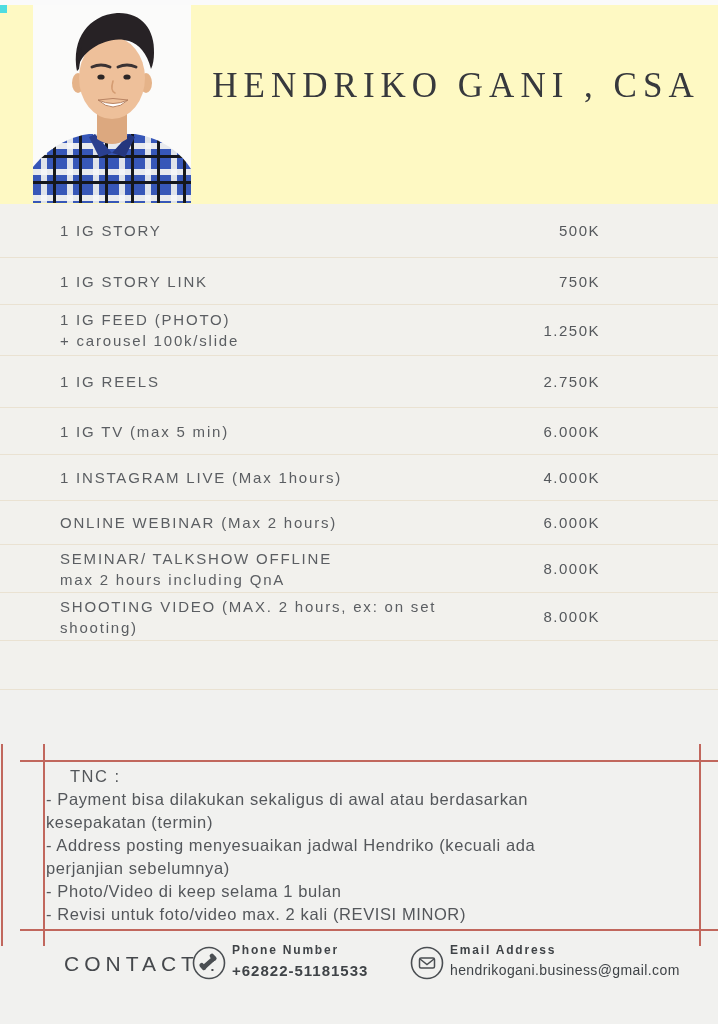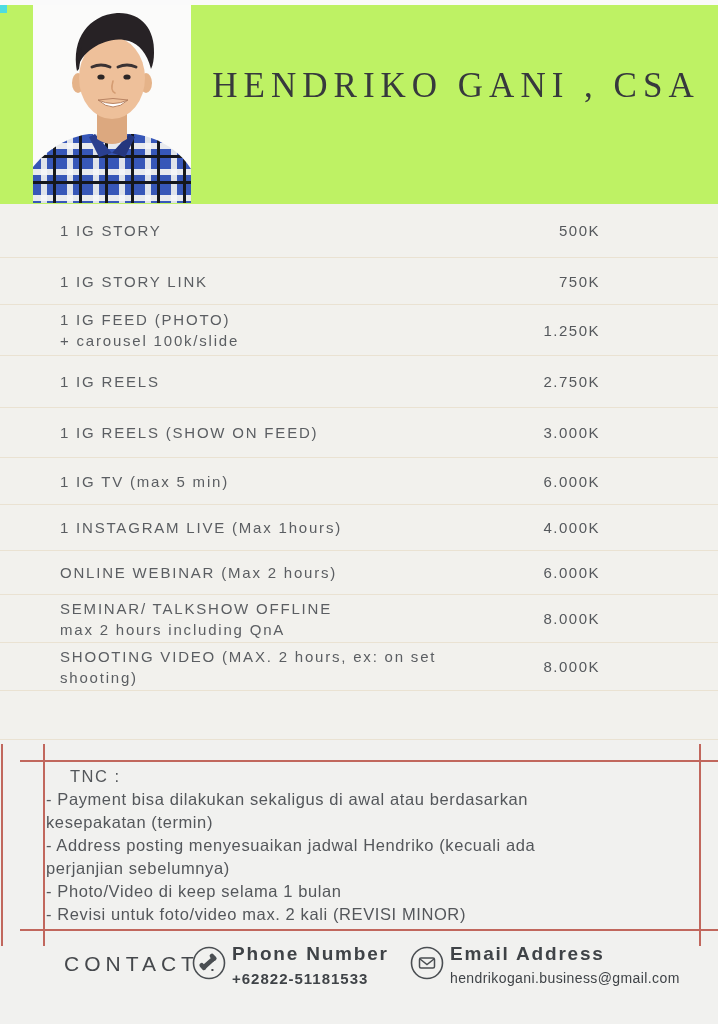--- a/index.html
+++ b/index.html
@@ -1,20 +1,20 @@
 <!DOCTYPE html>
 <html><head>
 <meta charset="utf-8">
 <style>
   * { margin:0; padding:0; box-sizing:border-box; }
   body { width:718px; height:1024px; font-family:"Liberation Sans", sans-serif; }
   .page { position:relative; width:718px; height:1024px; background:#f1f1ef; overflow:hidden; }
 
   
-  .header { position:absolute; left:0; top:0; width:718px; height:204px; background:#bef264; }
+  .header { position:absolute; left:0; top:0; width:718px; height:204px; background:#fef9c3; }
   .top-strip { position:absolute; left:0; top:0; width:718px; height:5px; background:#fafafa; }
   .teal-corner { position:absolute; left:0; top:5px; width:7px; height:8px; }
   .page-title { position:absolute; left:200px; top:66px; width:512px; text-align:center;
     font-family:"Liberation Serif", serif; font-size:35px; letter-spacing:6px; color:#37393d; }
   .teal-band { position:absolute; left:0; top:144px; width:718px; height:59px; }
   .ig-group { position:absolute; left:294px; top:0; height:59px; display:flex; align-items:center; gap:12px; }
   .ig-label { font-size:14.5px; font-weight:bold; letter-spacing:2.5px; color:#2c3a42; }
   .photo { position:absolute; left:33px; top:5px; width:158px; height:198px; z-index:3; }
 
   
@@ -32,21 +32,21 @@
 
   
   .contact { position:absolute; left:0; top:938px; width:718px; height:60px; }
   .contact-label { position:absolute; left:64px; top:14px; font-size:21px; letter-spacing:5px; color:#45484c; }
   .c-icon { position:absolute; top:8px; width:34px; height:34px; }
   .phone-icon { left:192px; }
   .email-icon { left:410px; }
   .c-block { position:absolute; top:5px; }
   .phone-block { left:232px; }
   .email-block { left:450px; }
-  .c-block .c-title { font-size:19px; font-weight:bold; letter-spacing:1.8px; color:#3f4347; margin-bottom:5px; }
+  .c-block .c-title { font-size:12px; font-weight:bold; letter-spacing:1.8px; color:#3f4347; margin-bottom:5px; }
   .c-block .c-value { font-size:15px; font-weight:bold; letter-spacing:1px; color:#3f4347; }
   .email-block .c-value { font-size:14px; font-weight:normal; letter-spacing:0.4px; }
 </style>
 </head>
 <body>
 
 <div class="page">
 
   <div class="header">
     <div class="top-strip"></div>
@@ -109,24 +109,20 @@
     <div class="row" style="height:51px">
       <div class="name">
         <span style="display:block">1 IG FEED (PHOTO)</span>
         <span style="display:block">+ carousel 100k/slide</span>
       </div>
       <div class="price">1.250K</div>
     </div>
     <div class="row" style="height:52px">
       <div class="name"><span>1 IG REELS</span></div>
       <div class="price">2.750K</div>
-    </div>
-    <div class="row" style="height:50px">
-      <div class="name"><span>1 IG REELS (SHOW ON FEED)</span></div>
-      <div class="price">3.000K</div>
     </div>
     <div class="row" style="height:47px">
       <div class="name"><span>1 IG TV (max 5 min)</span></div>
       <div class="price">6.000K</div>
     </div>
     <div class="row" style="height:46px">
       <div class="name"><span>1 INSTAGRAM LIVE (Max 1hours)</span></div>
       <div class="price">4.000K</div>
     </div>
     <div class="row" style="height:44px">

